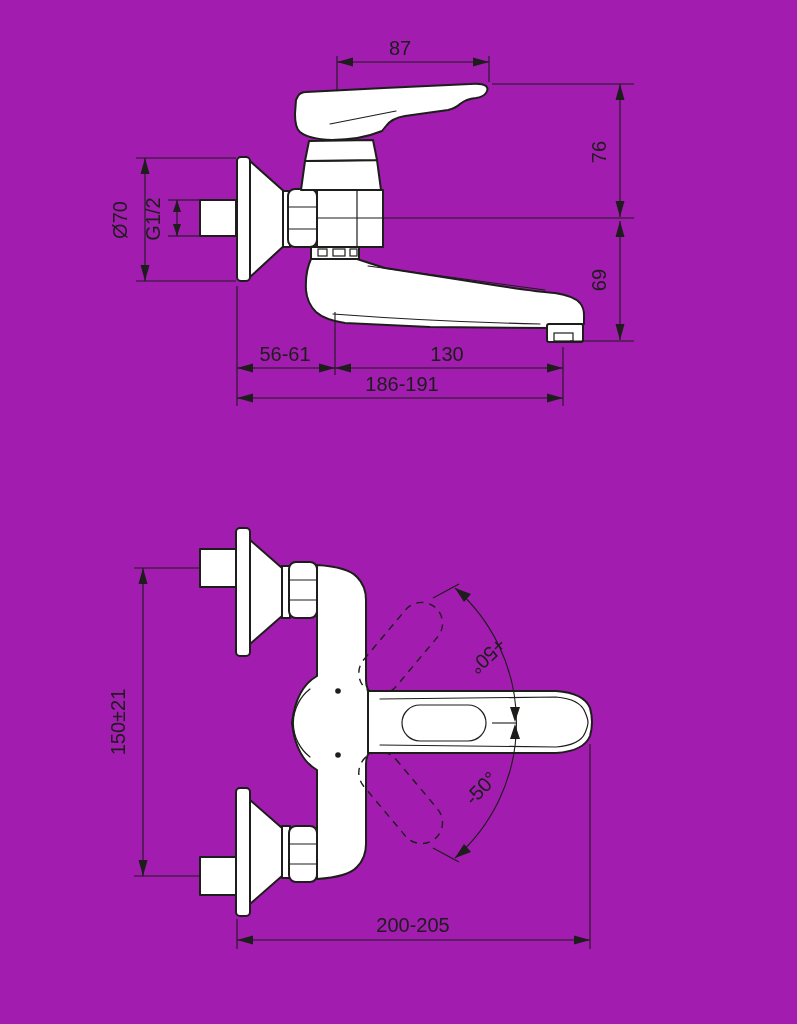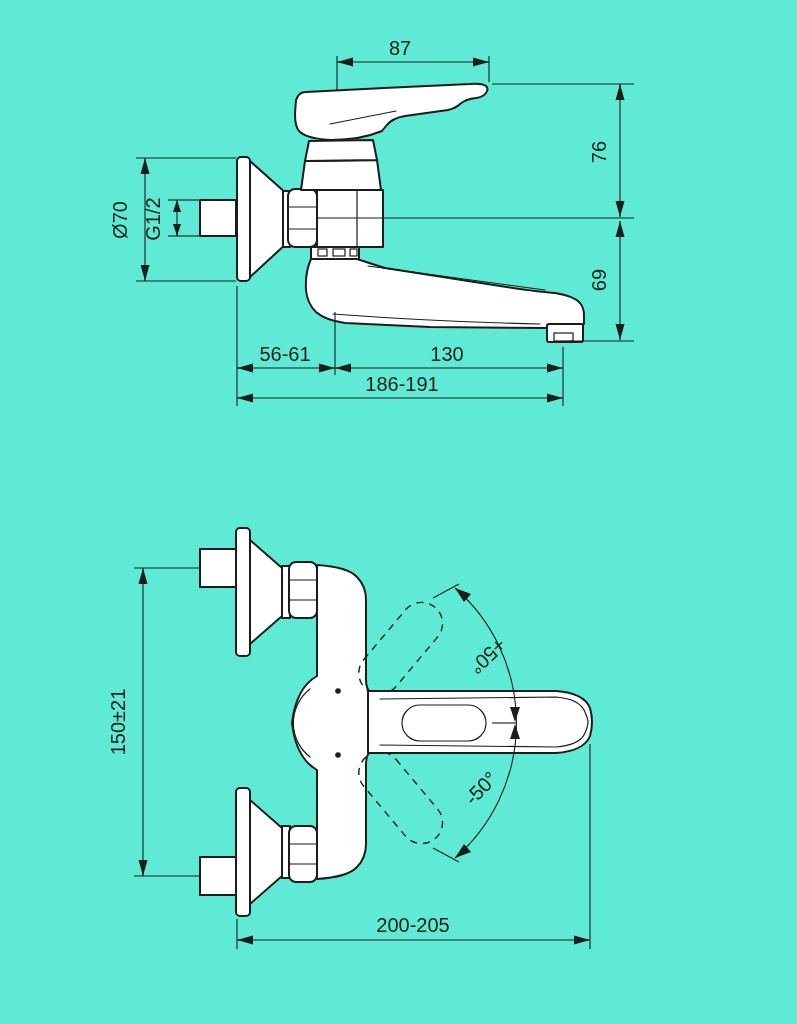--- a/index.html
+++ b/index.html
@@ -1,16 +1,16 @@
 <!DOCTYPE html>
 <html><head>
 <meta charset="utf-8">
 <style>
   html,body{margin:0;padding:0;background:#ffffff;}
-  .page{position:relative;width:797px;height:1024px;background:#5eead4;overflow:hidden;}
+  .page{position:relative;width:797px;height:1024px;background:#a21caf;overflow:hidden;}
   svg text{font-family:"Liberation Sans","DejaVu Sans",sans-serif;font-size:20px;fill:#1d1d1b;}
   .draw{fill:#ffffff;stroke:#1d1d1b;stroke-width:2;stroke-linejoin:round;stroke-linecap:round;}
   .thin{fill:none;stroke:#1d1d1b;stroke-width:1.2;stroke-linecap:round;}
   .dimline{fill:none;stroke:#1d1d1b;stroke-width:1.1;}
   .arrow{fill:#1d1d1b;stroke:none;}
   .dashed{fill:none;stroke:#1d1d1b;stroke-width:1.4;stroke-dasharray:7 6;}
   .dot{fill:#1d1d1b;stroke:none;}
 </style>
 </head>
 <body>

